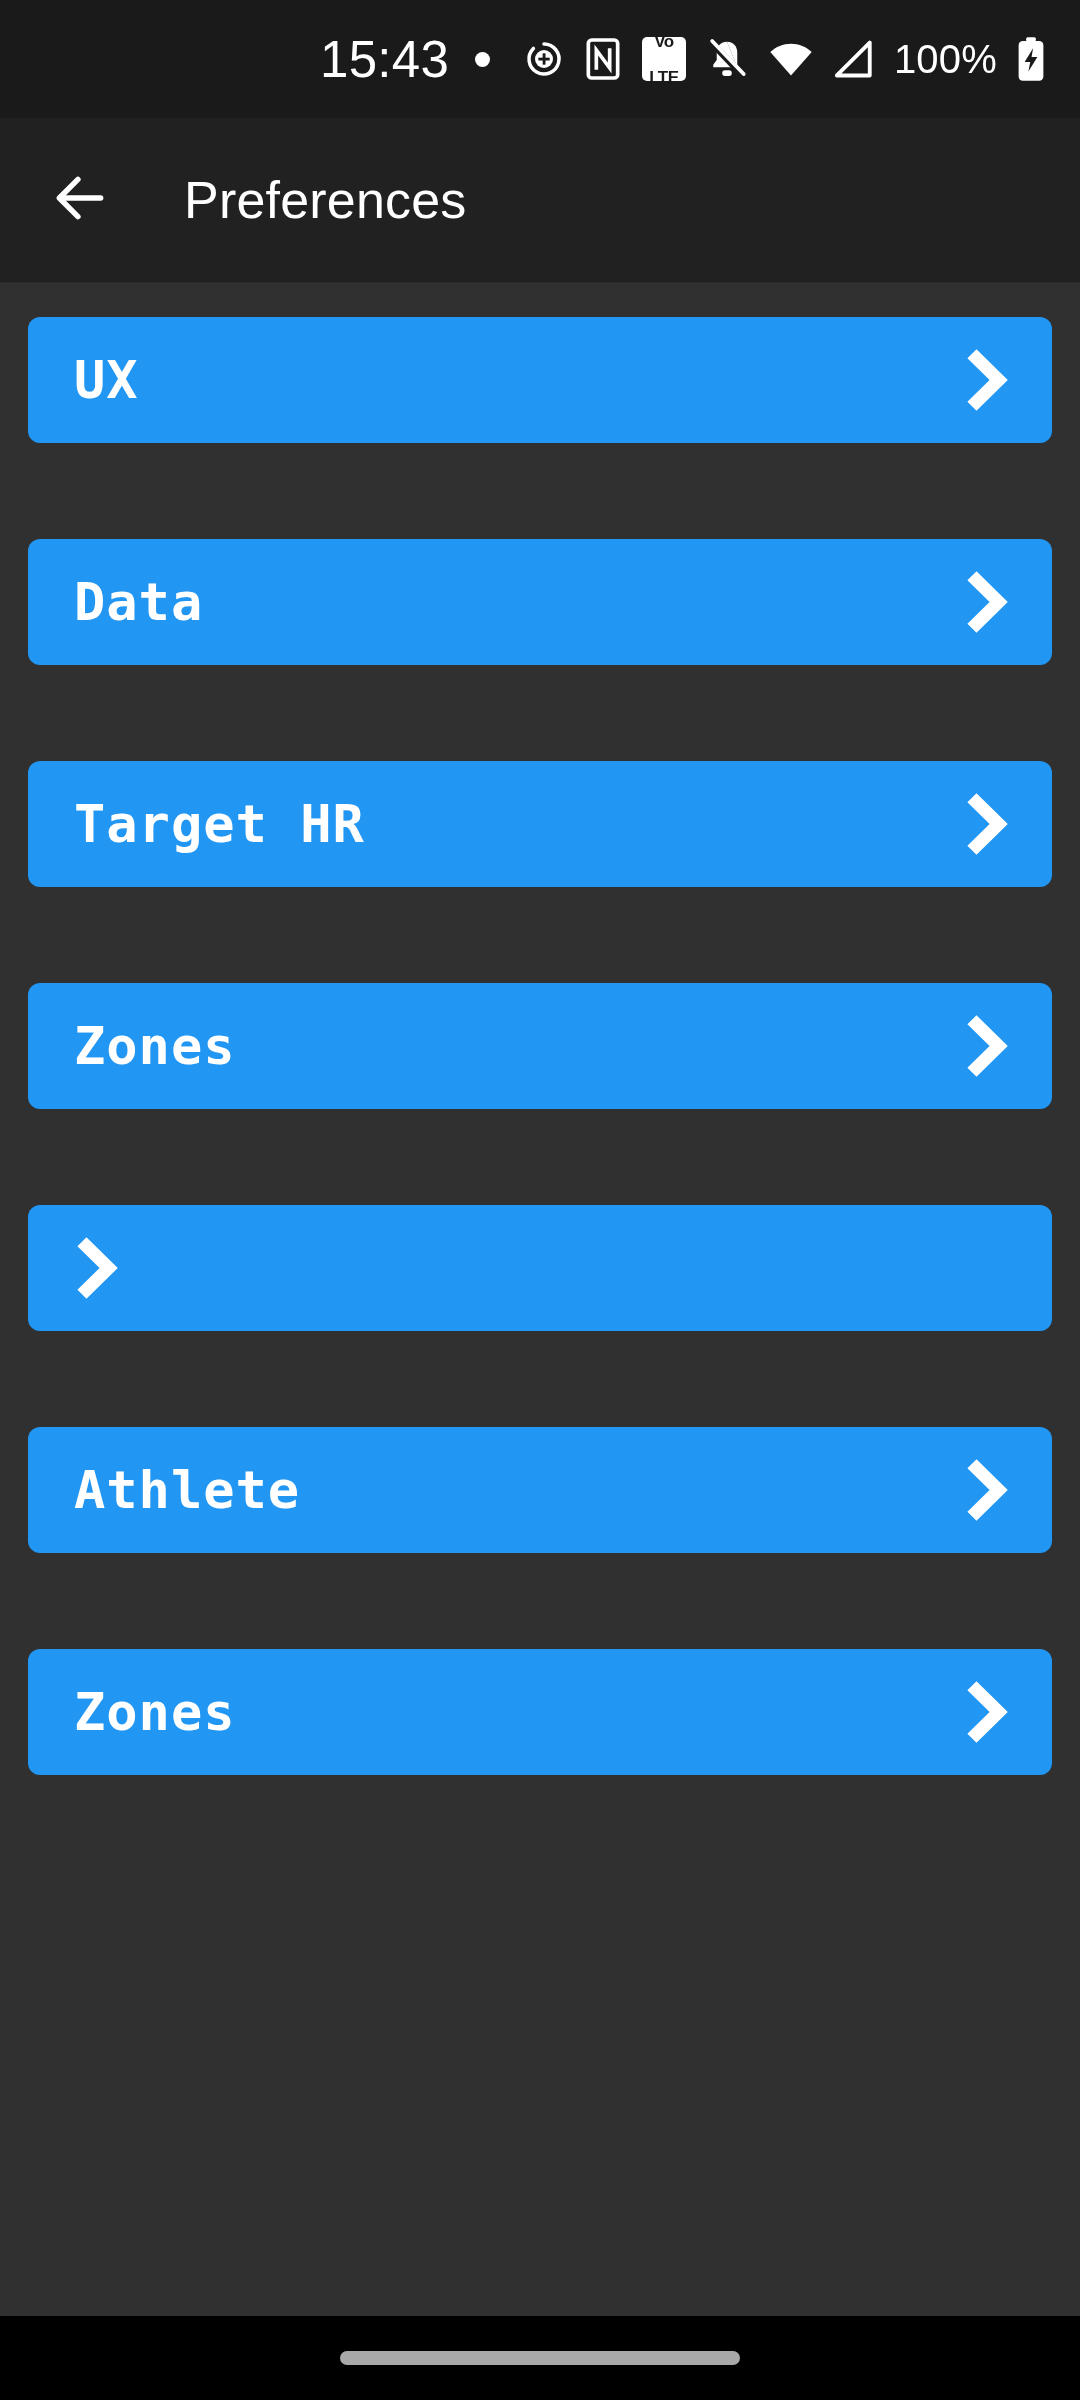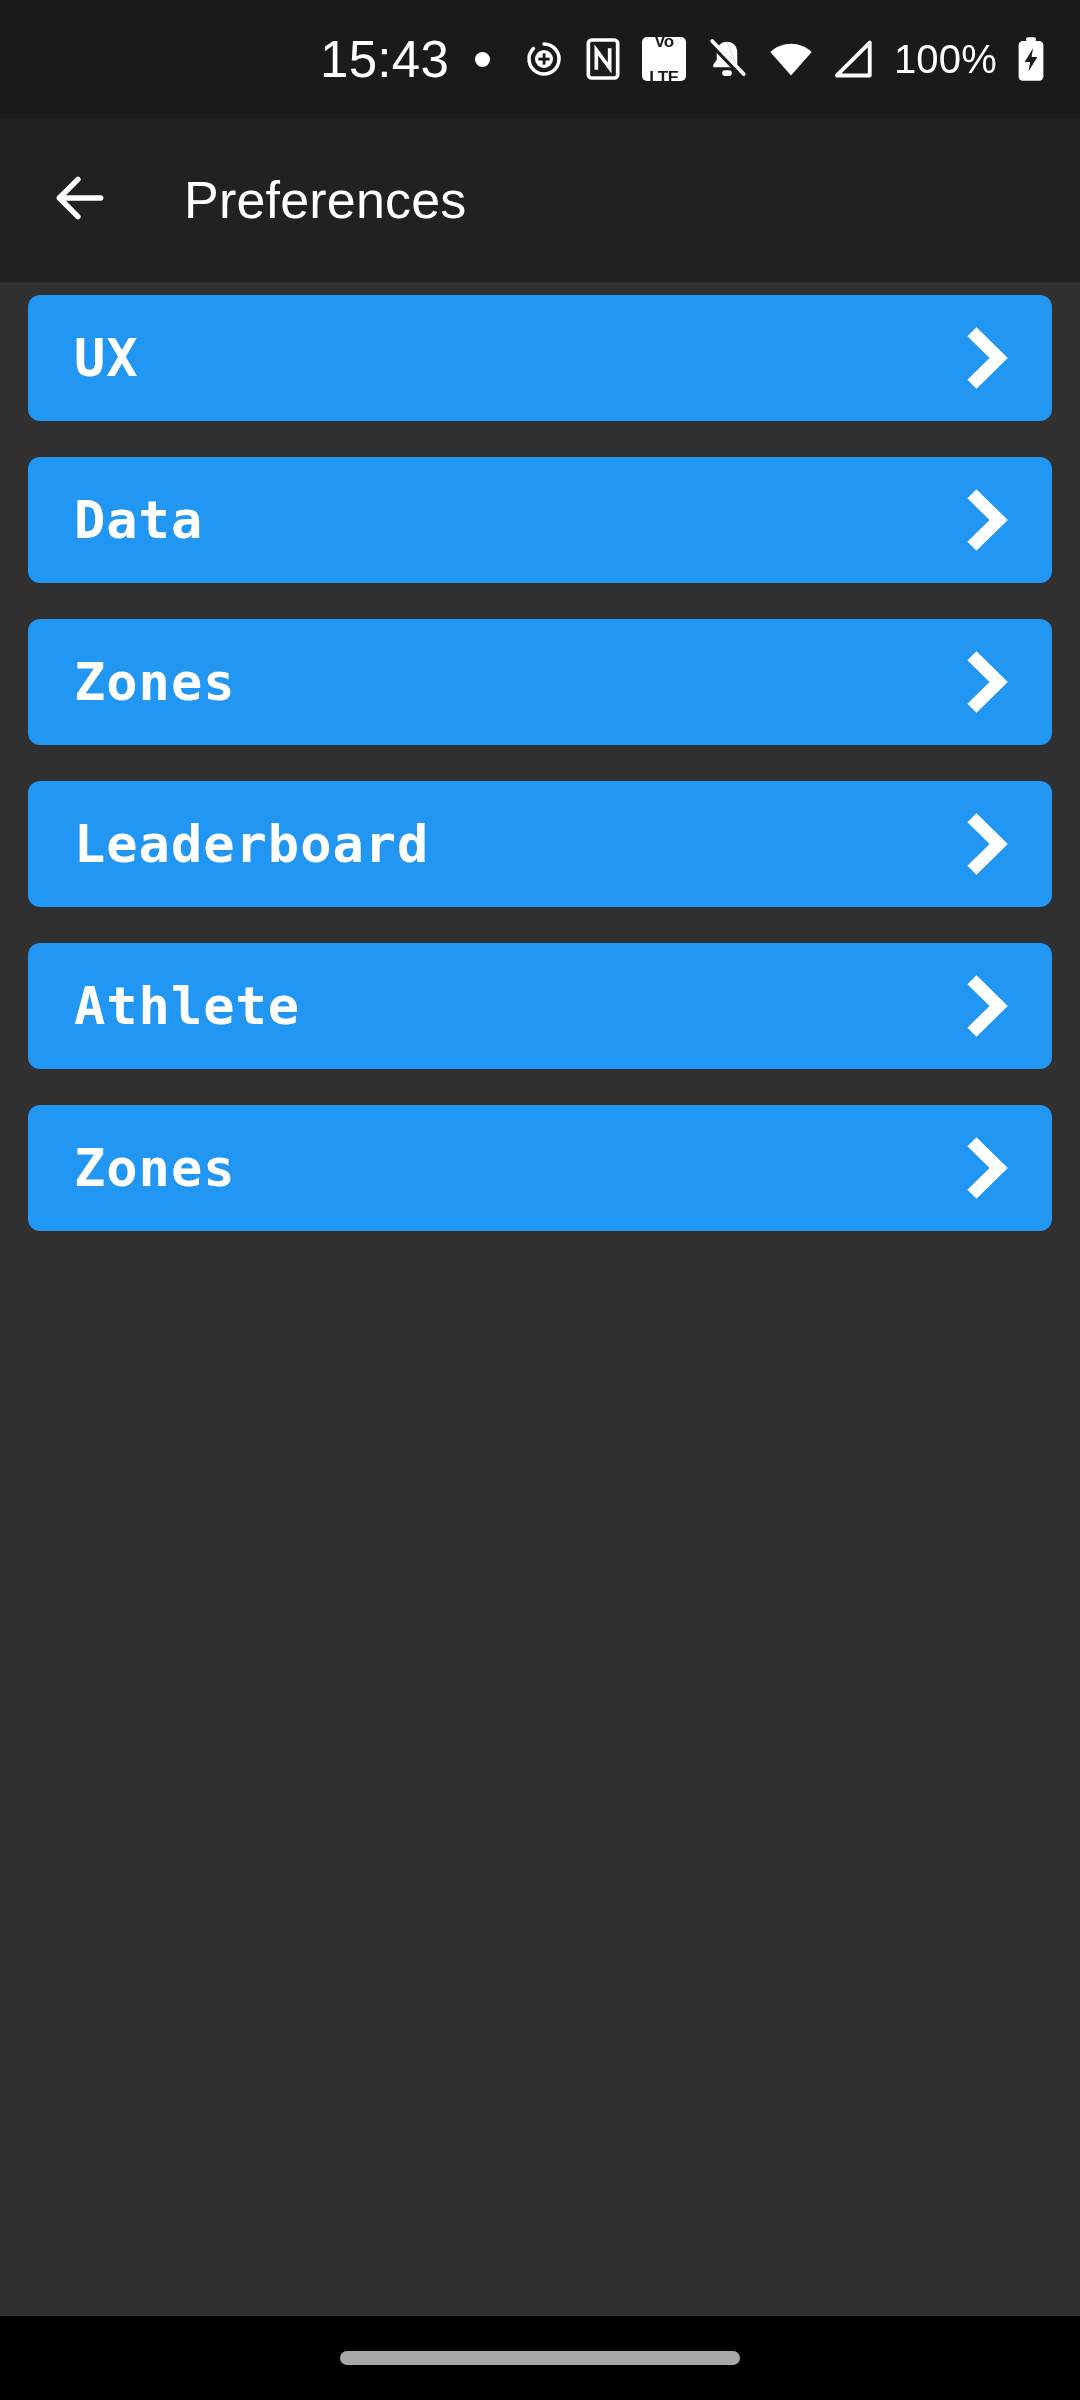--- a/index.html
+++ b/index.html
@@ -114,24 +114,24 @@
     font-weight:500;
     margin-left:52px;
     letter-spacing:0.2px;
     white-space:nowrap;
   }
 
   
   .content {
     flex:1;
     background:#303030;
-    padding:12px 28px 0 28px;
+    padding:34px 28px 0 28px;
     display:flex;
     flex-direction:column;
-    gap:36px;
+    gap:96px;
     overflow:hidden;
   }
 
   .pref-btn {
     height:126px;
     background:#2196f3;
     border-radius:12px;
     display:flex;
     align-items:center;
     justify-content:space-between;
@@ -271,32 +271,39 @@
 
     <div class="pref-btn">
       <span class="pref-label">Data</span>
       <span class="chev">
         <svg width="58" height="74" viewBox="0 0 20 26">
           <path d="M4.2 2.2L15.2 13 4.2 23.8 1.0 20.6 8.8 13 1.0 5.4z" fill="#ffffff"></path>
         </svg>
       </span>
     </div>
 
+    <div class="pref-btn">
+      <span class="pref-label">Target HR</span>
+      <span class="chev">
+        <svg width="58" height="74" viewBox="0 0 20 26">
+          <path d="M4.2 2.2L15.2 13 4.2 23.8 1.0 20.6 8.8 13 1.0 5.4z" fill="#ffffff"></path>
+        </svg>
+      </span>
+    </div>
 
     <div class="pref-btn">
       <span class="pref-label">Zones</span>
       <span class="chev">
         <svg width="58" height="74" viewBox="0 0 20 26">
           <path d="M4.2 2.2L15.2 13 4.2 23.8 1.0 20.6 8.8 13 1.0 5.4z" fill="#ffffff"></path>
         </svg>
       </span>
     </div>
 
     <div class="pref-btn">
-      <span class="pref-label">Leaderboard</span>
       <span class="chev">
         <svg width="58" height="74" viewBox="0 0 20 26">
           <path d="M4.2 2.2L15.2 13 4.2 23.8 1.0 20.6 8.8 13 1.0 5.4z" fill="#ffffff"></path>
         </svg>
       </span>
     </div>
 
     <div class="pref-btn">
       <span class="pref-label">Athlete</span>
       <span class="chev">

